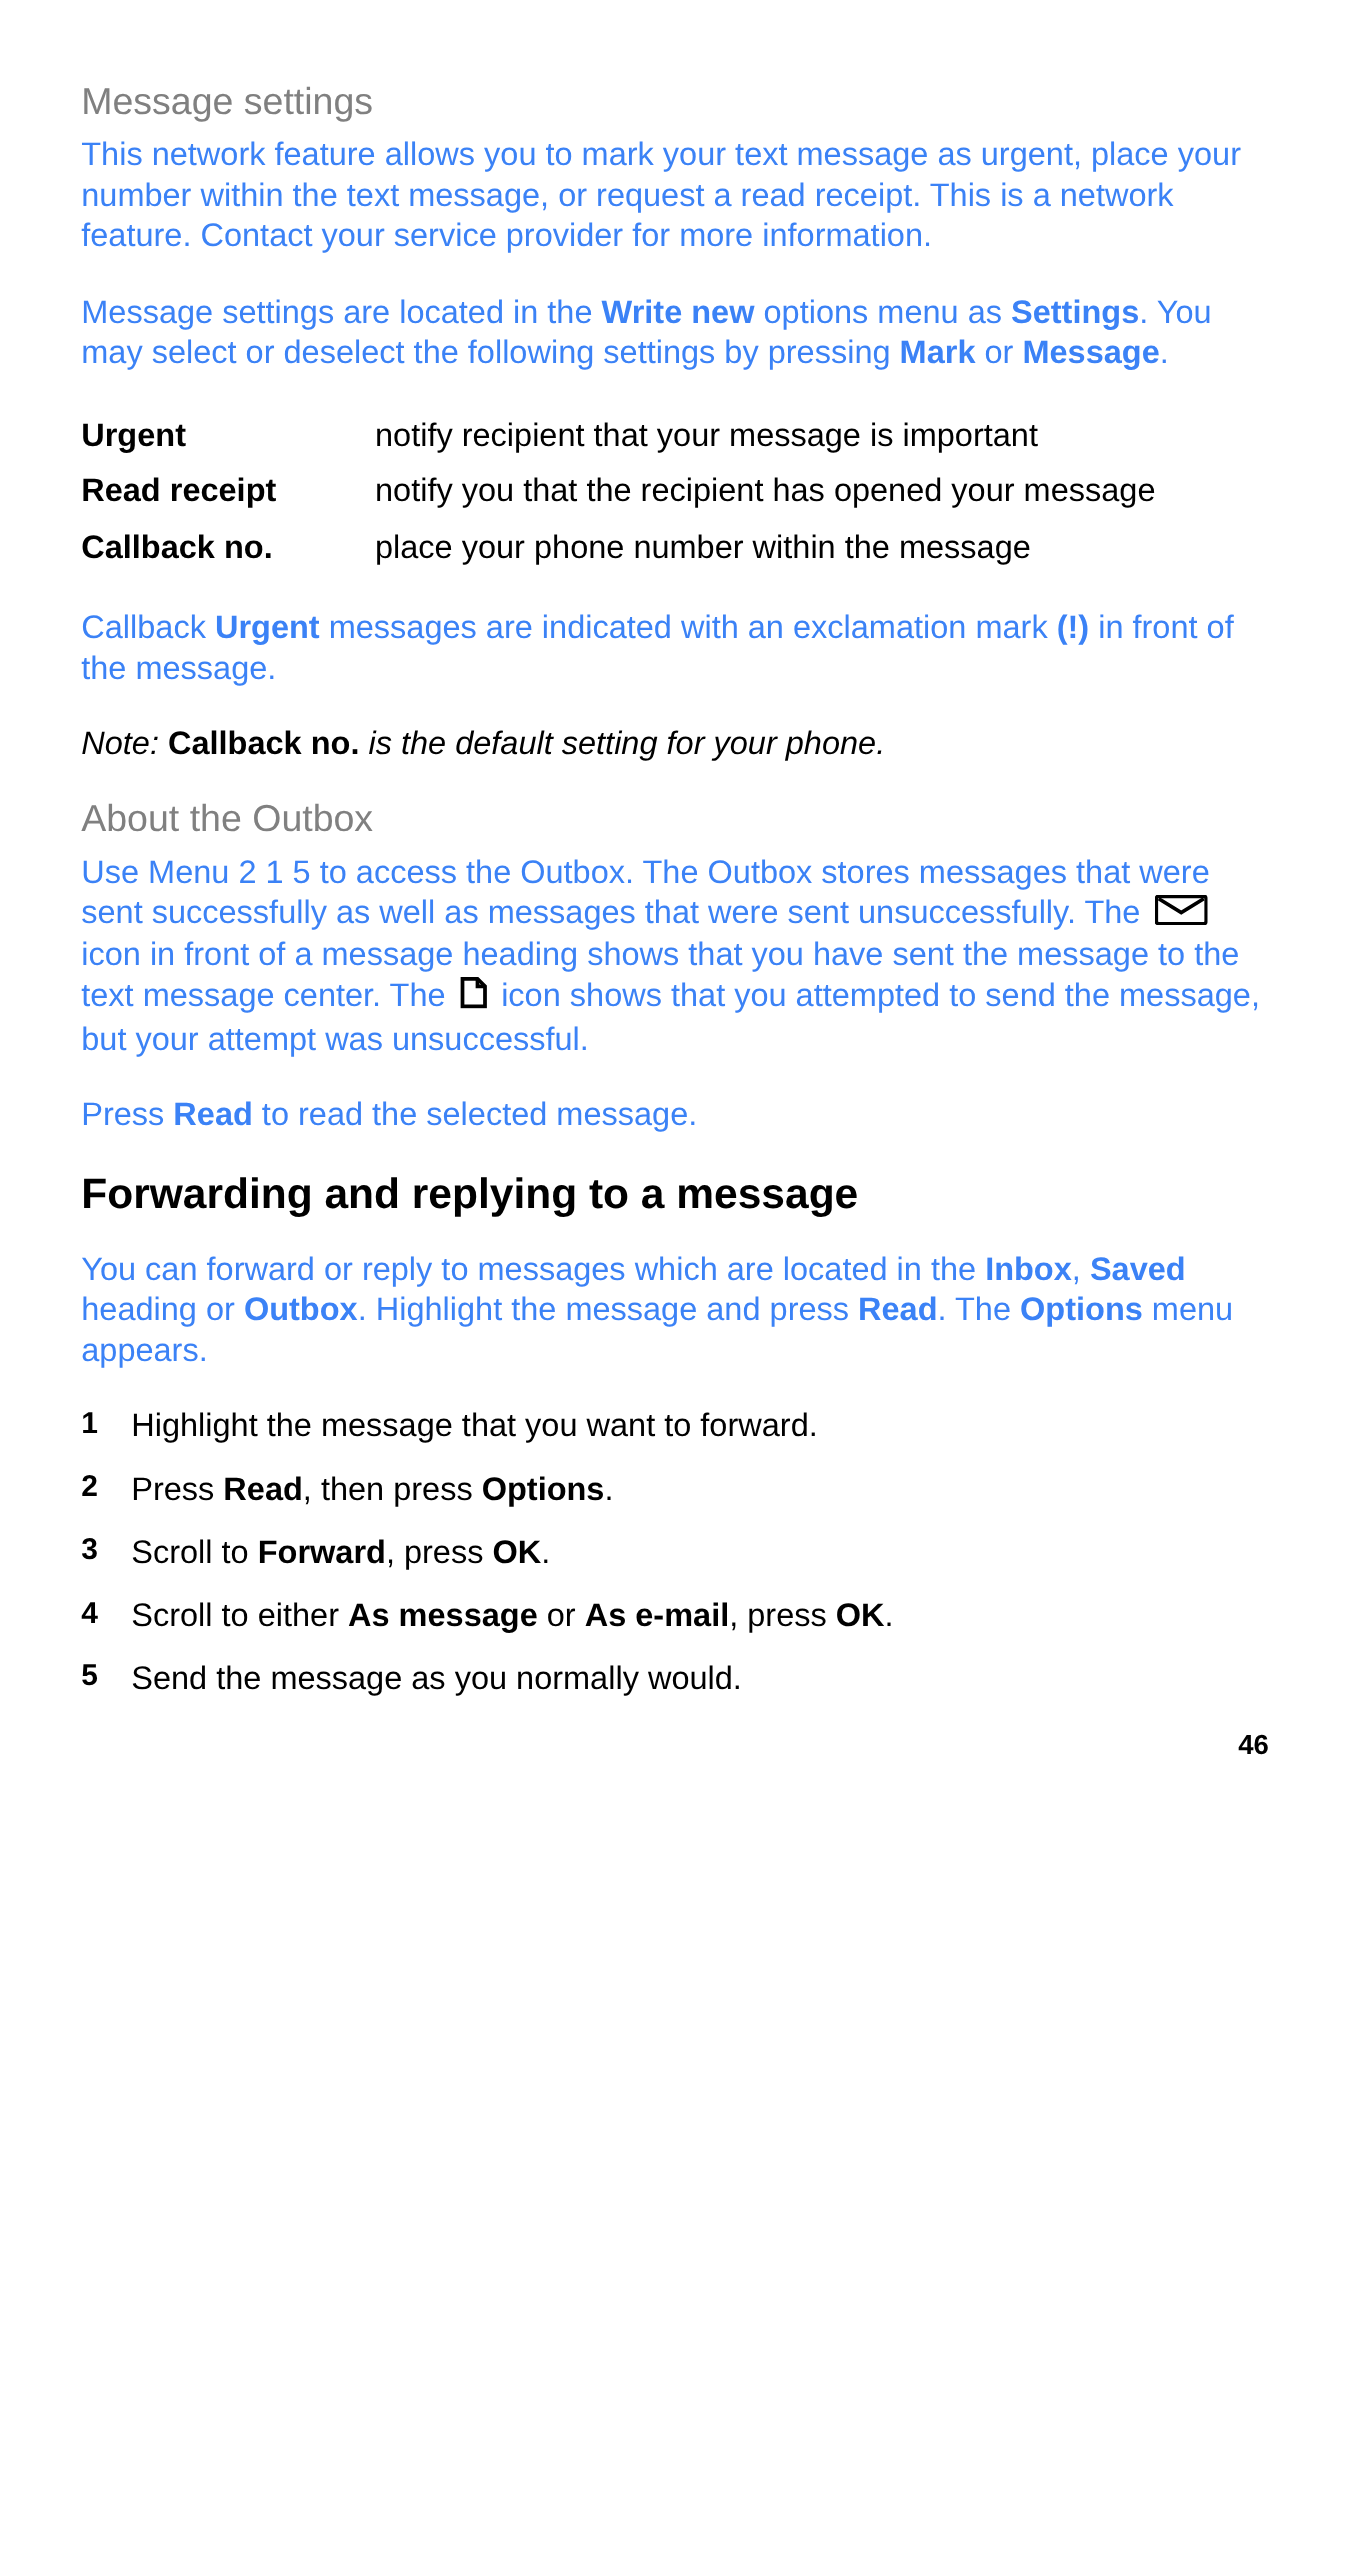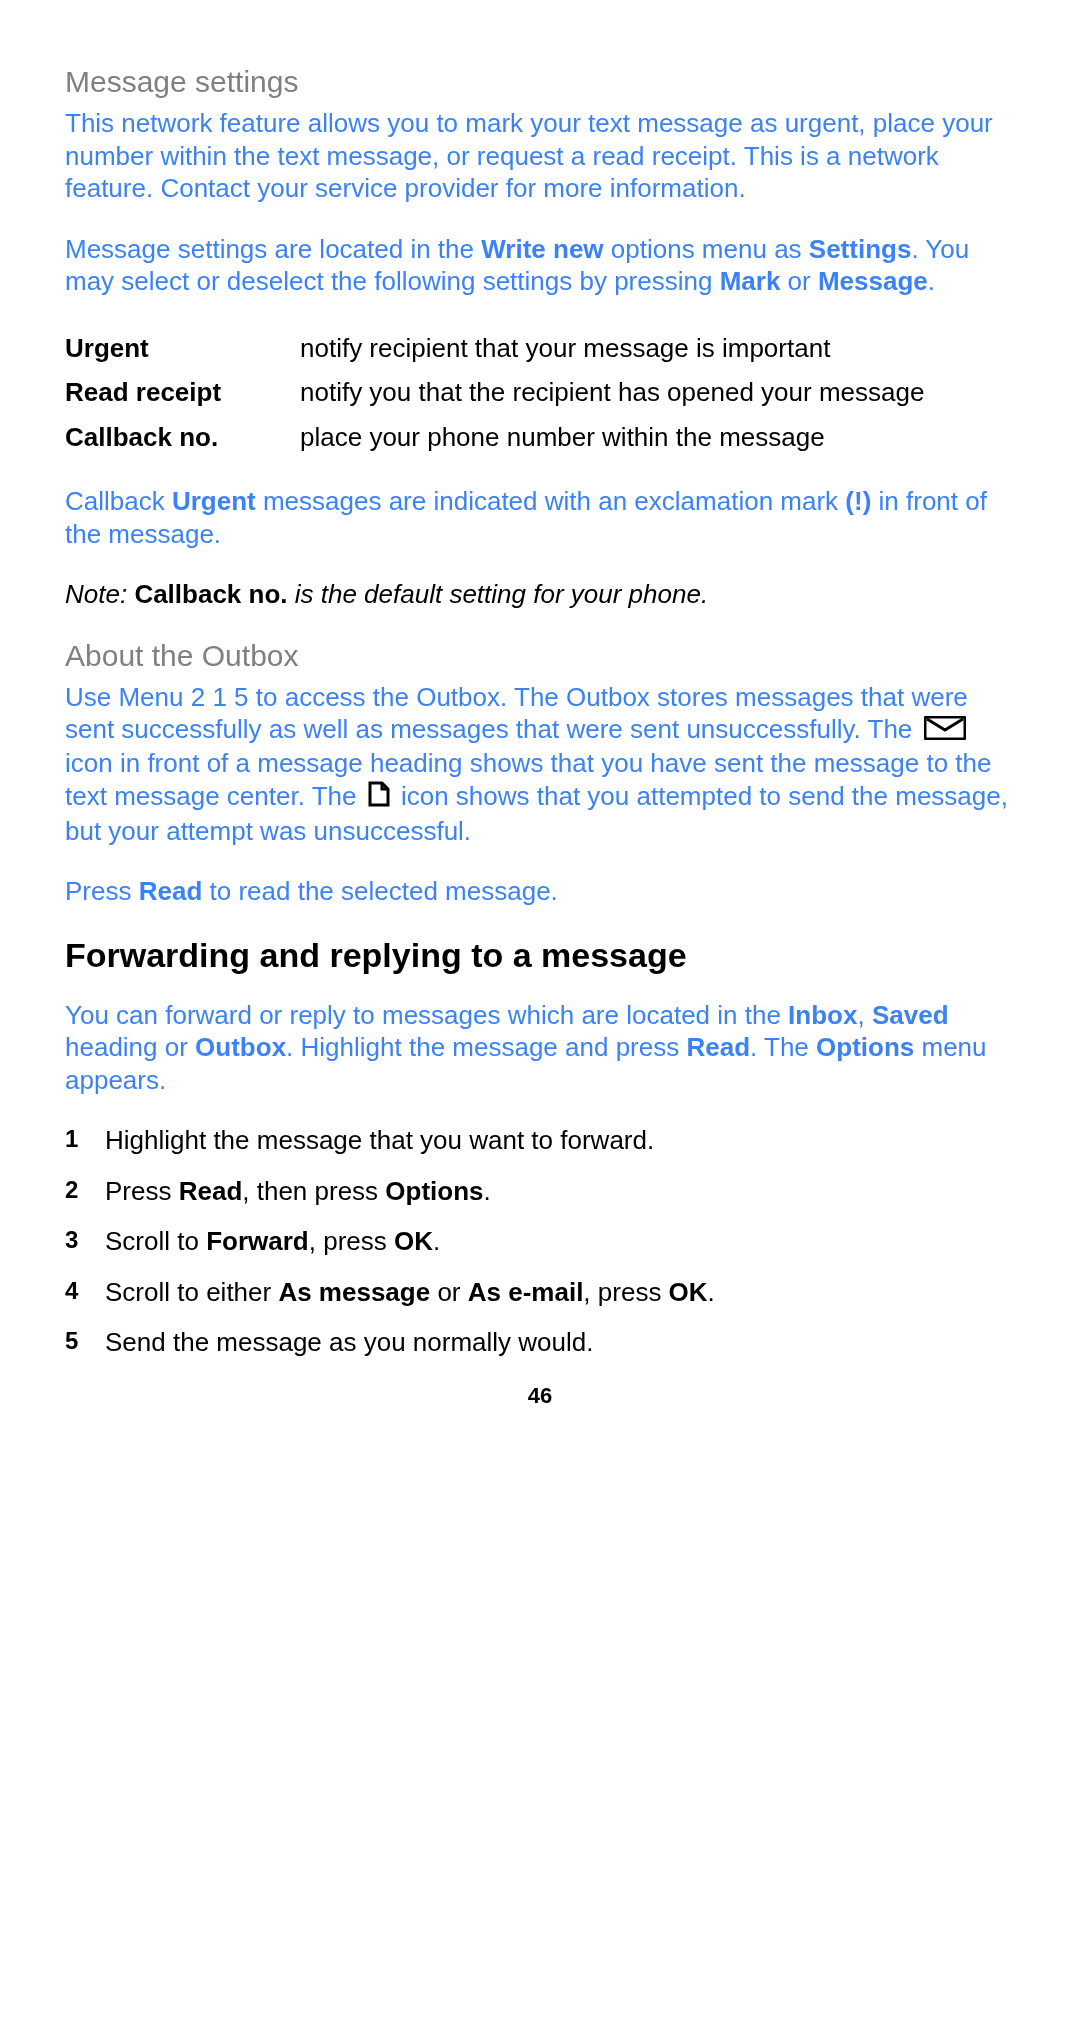--- a/index.html
+++ b/index.html
@@ -88,21 +88,21 @@
   }
   .ol-steps li::before {
     content: counter(step);
     position: absolute;
     left: 0;
     top: 0;
     font-weight: bold;
     font-size: 24px;
   }
   .page-num {
-    text-align: center;
+    text-align: right;
     font-size: 22px;
     font-weight: bold;
     margin-top: 10px;
   }
 </style>
 </head>
 <body>
 
 <div class="page">
 

